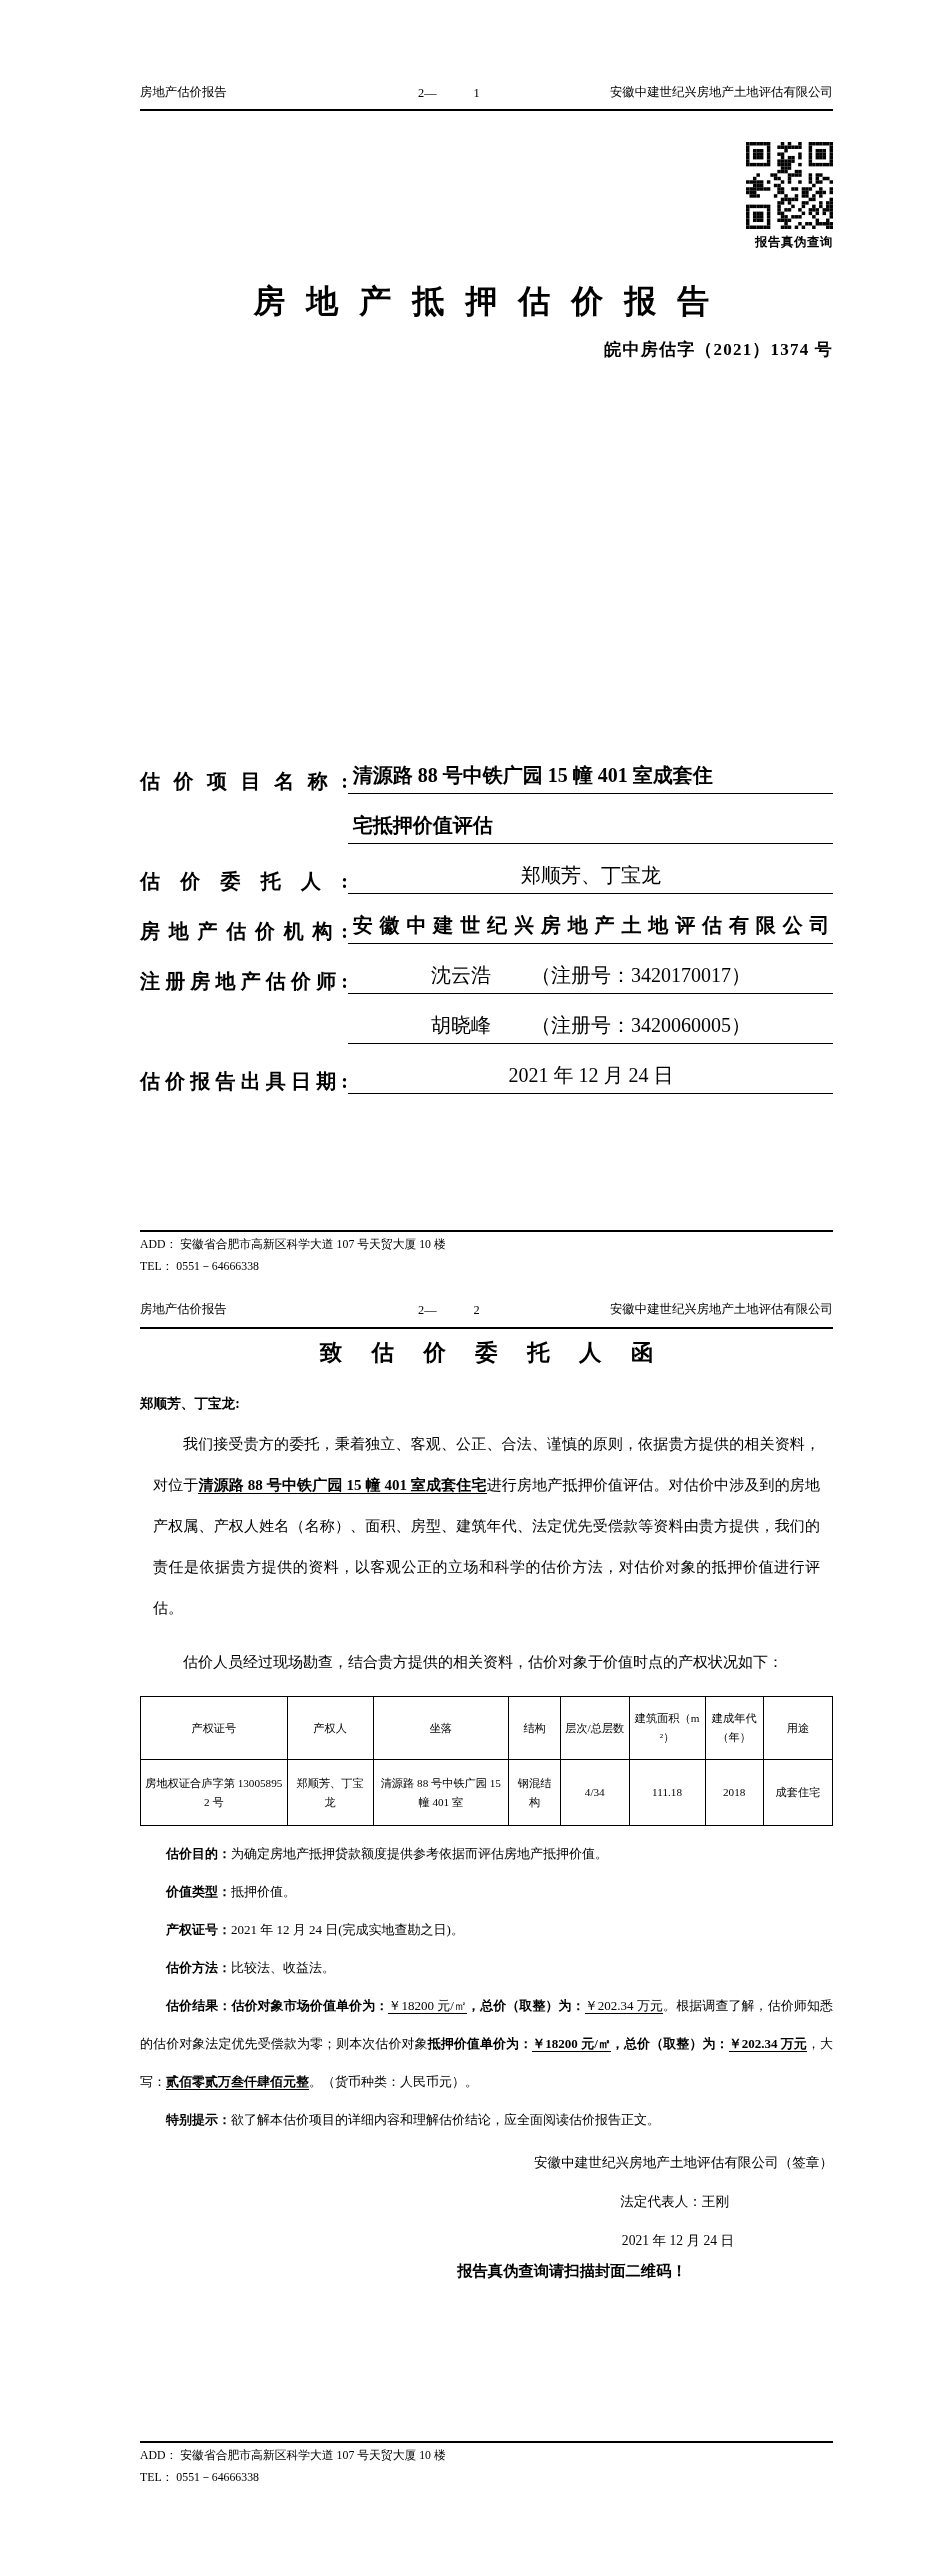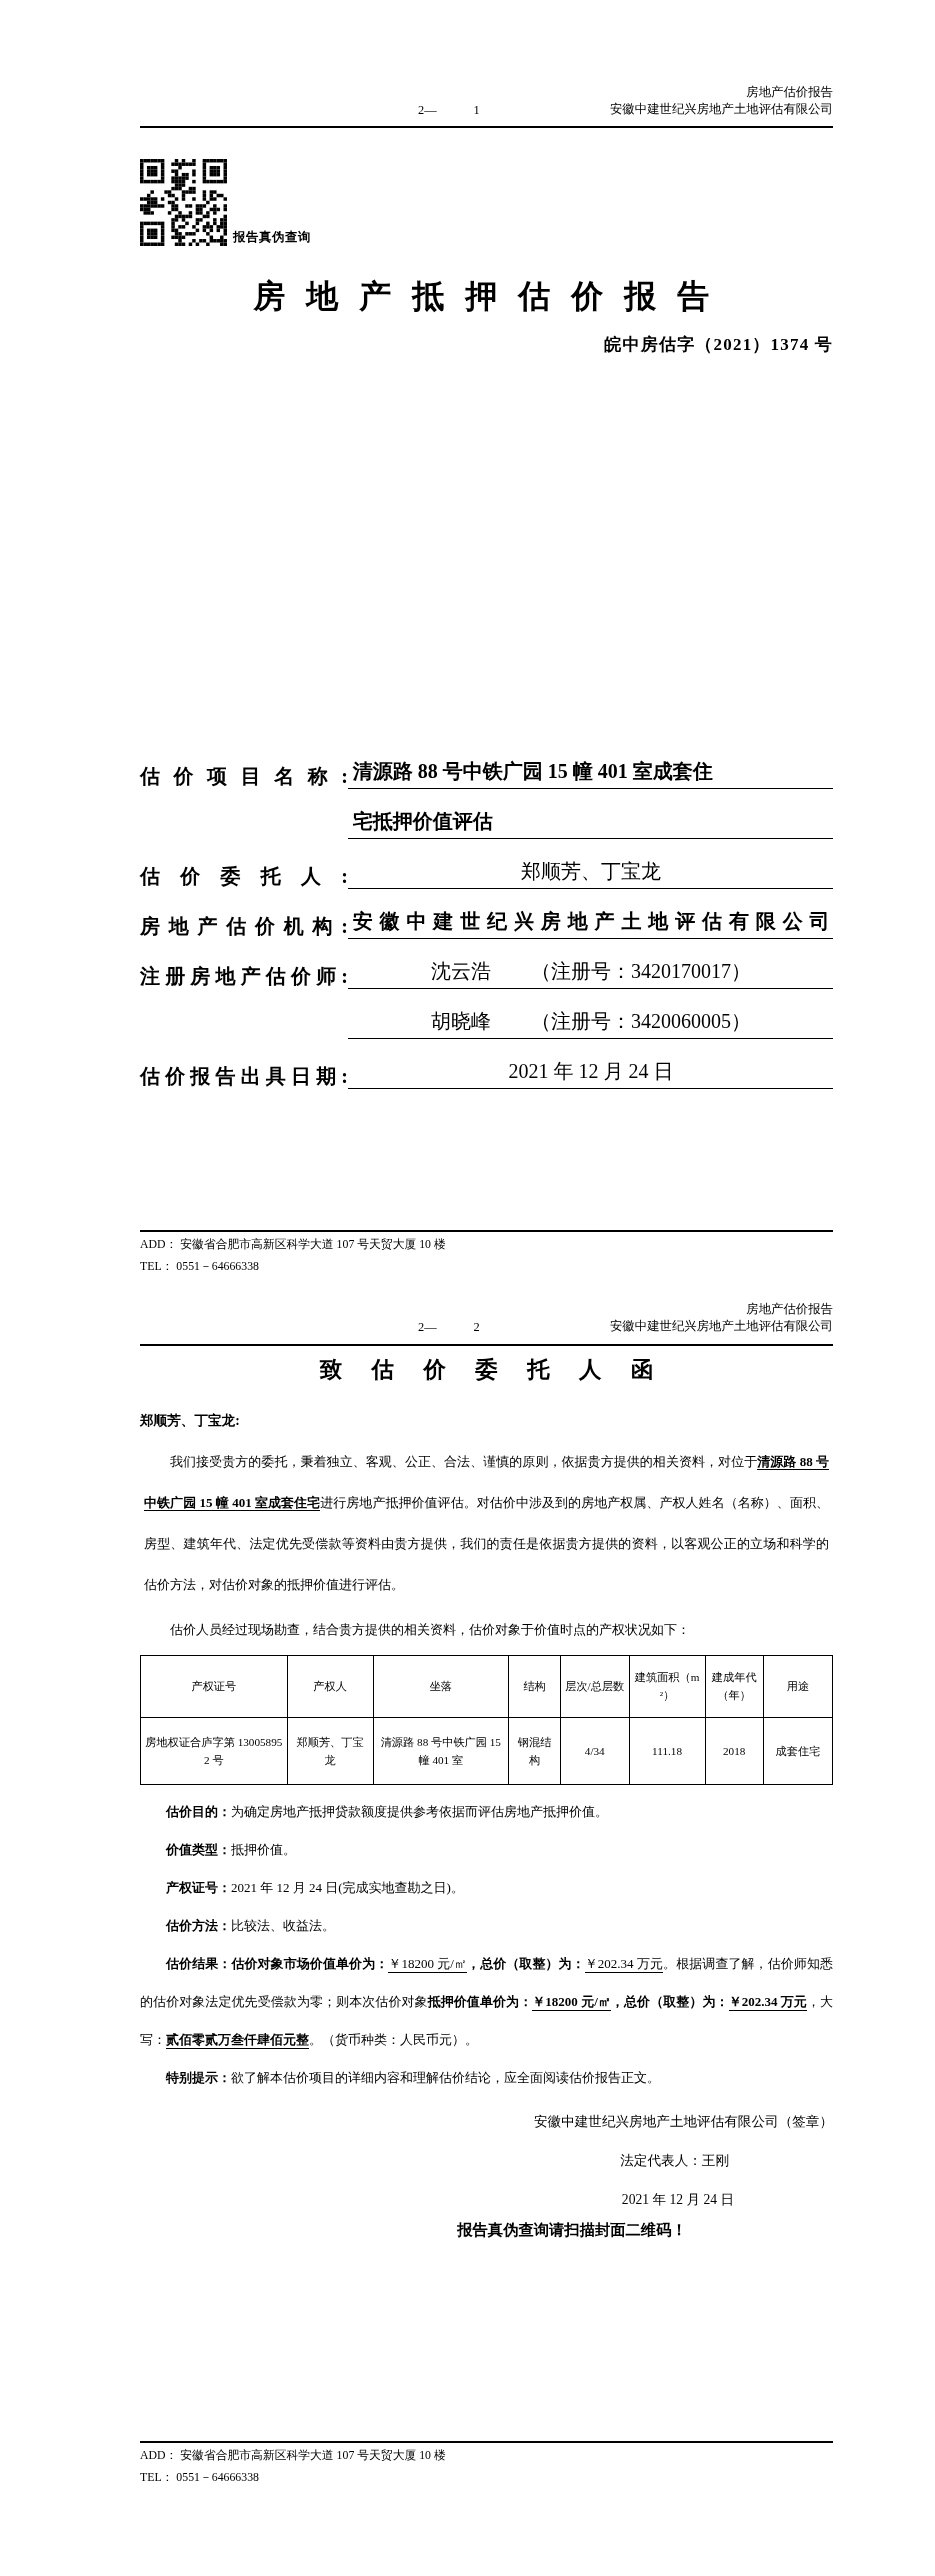--- a/index.html
+++ b/index.html
@@ -4,29 +4,29 @@
 <style>
   html,body{margin:0;padding:0;background:#ffffff;}
   body{width:936px;color:#000;font-family:"Liberation Serif","DejaVu Serif",serif;}
   .page{position:relative;width:936px;background:#fff;overflow:hidden;}
   #page1{height:1292px;}
   #page2{height:1284px;}
   .inner{margin:0 103px 0 140px;}
 
   
   .pghead{position:relative;display:flex;align-items:flex-end;font-size:12.4px;
-          border-bottom:2.4px solid #000;padding-bottom:8.3px;flex-direction:column;}
+          border-bottom:2.4px solid #000;padding-bottom:8.3px;}
   .pghead .ph-left{flex:0 0 auto;}
   .pghead .ph-mid{position:absolute;left:278px;bottom:8.3px;display:flex;gap:37px;}
   .pghead .ph-right{margin-left:auto;}
   #page1 .pghead{padding-top:84px;}
   #page2 .pghead{padding-top:9.4px;}
 
   
-  .qrwrap{display:flex;flex-direction:row;align-items:flex-end;margin-top:31px;gap:6px;}
+  .qrwrap{display:flex;flex-direction:column;align-items:flex-end;margin-top:31px;}
   svg.qr{width:87px;height:87px;display:block;background:#fff;}
   .qrlabel{font-size:12.4px;font-weight:bold;margin-top:4.7px;letter-spacing:0.6px;}
 
   
   h1.ctitle{margin:25px 0 0 10.6px;text-align:center;font-size:32px;font-weight:bold;
             letter-spacing:21px;line-height:51px;}
   .repno{margin-top:11px;text-align:right;font-size:17px;font-weight:bold;line-height:23.6px;letter-spacing:1.2px;}
 
   
   .fields{margin-top:382px;}
@@ -43,21 +43,21 @@
   
   .pgfoot{position:absolute;left:140px;width:693px;border-top:2.4px solid #000;
           padding-top:1px;font-size:11.8px;line-height:22.4px;}
   #page1 .pgfoot{top:1230px;}
   #page2 .pgfoot{top:1149px;}
 
   
   .title2{margin:10.6px 0 0 0;text-align:center;font-size:22.4px;font-weight:bold;
           letter-spacing:29.5px;text-indent:29.5px;line-height:28px;}
   .salute{margin-top:27px;font-size:13.6px;font-weight:bold;line-height:19px;}
-  p.body{margin:4px;font-size:13px;line-height:41px;text-align:justify;text-indent:2em;}
+  p.body{margin:13px;font-size:15px;line-height:41px;text-align:justify;text-indent:2em;}
   p.body.first{margin-top:10.6px;}
   p.sec{margin:0;font-size:13px;line-height:38px;text-align:justify;text-indent:2em;}
   .secs{margin-top:8.3px;}
   .b{font-weight:bold;}
   .u{border-bottom:1.2px solid #000;padding-bottom:0.6px;}
 
   table.own{width:100%;border-collapse:collapse;table-layout:fixed;margin-top:4.7px;}
   table.own th,table.own td{border:1.2px solid #000;font-size:11.2px;font-weight:normal;
        text-align:center;vertical-align:middle;line-height:18.3px;padding:2.4px 3.5px;word-break:break-all;}
   table.own th{height:57px;}

